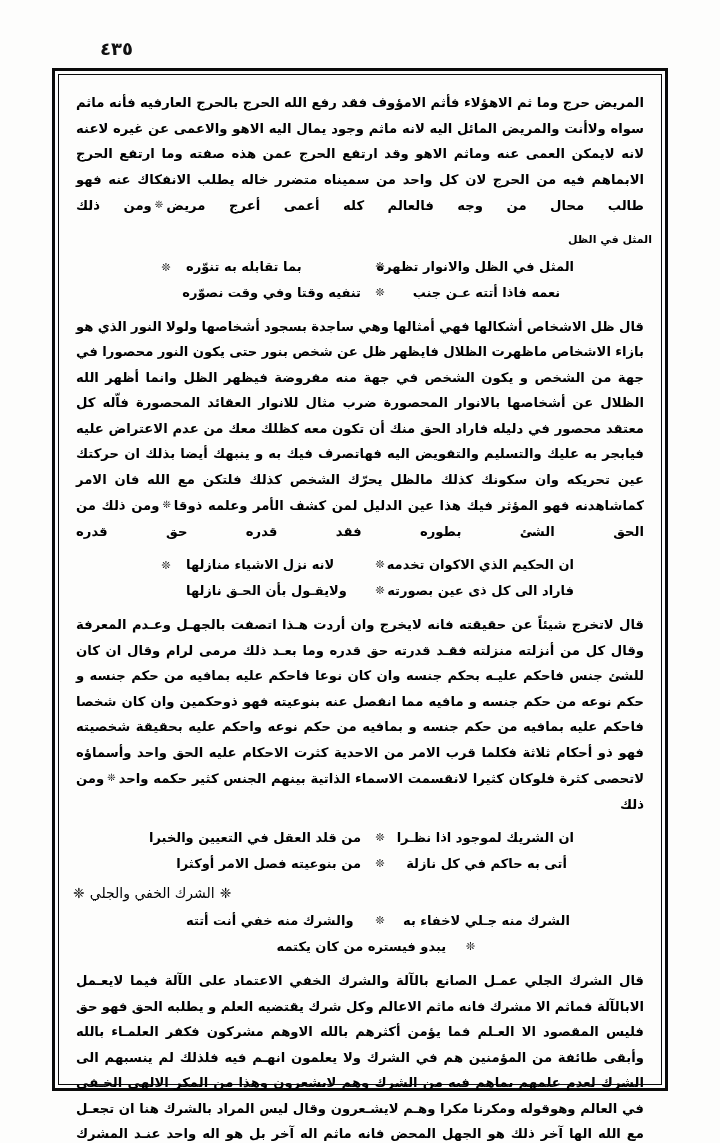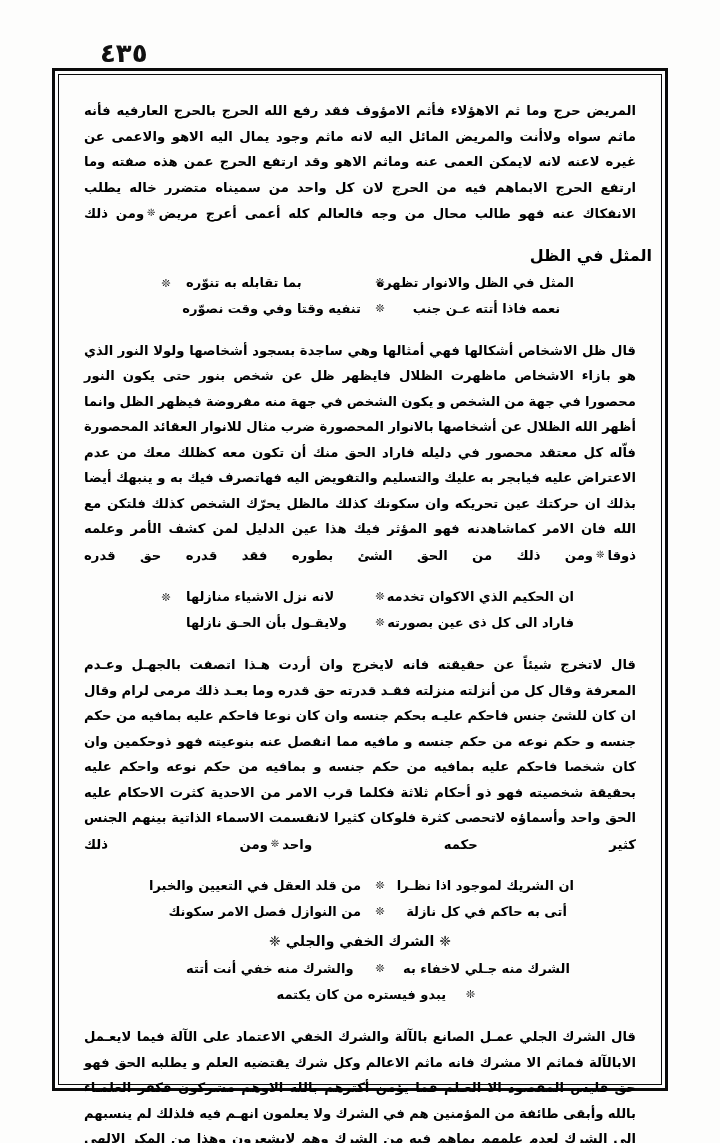--- a/index.html
+++ b/index.html
@@ -25,21 +25,21 @@
 
   
   .page-number {
     position: absolute;
     top: 38px;
     left: 0;
     width: 720px;
     text-align: left;
     padding-left: 100px;
     box-sizing: border-box;
-    font-size: 26px;
+    font-size: 18px;
     font-weight: bold;
     letter-spacing: 1px;
     direction: rtl;
     color: #111;
   }
 
   
   .frame-outer {
     position: absolute;
     top: 68px;
@@ -70,21 +70,21 @@
 
   
   .prose {
     font-size: 13.2px;
     line-height: 25.5px;
     font-weight: bold;
     text-align: justify;
     text-align-last: justify;
     word-spacing: -0.5px;
     letter-spacing: -0.2px;
-    margin: 16px;
+    margin: 8px;
   }
 
   
   .verse-block {
     margin: 2px 0 2px 0;
   }
   .verse-line {
     display: flex;
     flex-direction: row;
     justify-content: center;
@@ -112,38 +112,38 @@
   }
   .verse-trail {
     display: inline-block;
     width: 40px;
     text-align: center;
     font-size: 11px;
   }
 
   
   .section-heading {
-    text-align: center;
+    text-align: left;
     font-size: 14px;
-    font-weight: bold;
+    font-weight: normal;
     line-height: 26px;
     margin: 3px 0 1px 0;
     white-space: nowrap;
   }
   .orn {
     display: inline-block;
     font-size: 14px;
     padding: 0 5px;
     transform: translateY(0px);
   }
 
   
   .runon-heading {
     text-align: right;
-    font-size: 16px;
+    font-size: 11px;
     font-weight: bold;
     line-height: 25px;
     margin: 0;
   }
   .spacer-md { height: 12px; }
 
   .inline-star { font-size: 10px; vertical-align: 2px; padding: 0 3px; }
 </style>
 </head>
 <body>
@@ -199,21 +199,21 @@
     <div class="verse-block">
       <div class="verse-line">
         <span class="hemistich first">ان الشريك لموجود اذا نظـرا</span>
         <span class="verse-sep">❊</span>
         <span class="hemistich second">من قلد العقل في التعيين والخبرا</span>
         <span class="verse-trail"></span>
       </div>
       <div class="verse-line">
         <span class="hemistich first">أتى به حاكم في كل نازلة</span>
         <span class="verse-sep">❊</span>
-        <span class="hemistich second">من النوازل فصل الامر سكونك</span>
+        <span class="hemistich second">من بنوعيته فصل الامر أوكثرا</span>
         <span class="verse-trail"></span>
       </div>
     </div>
 
     <div class="section-heading"><span class="orn">❈</span><span>الشرك الخفي والجلي</span><span class="orn">❈</span></div>
 
     <div class="verse-block">
       <div class="verse-line">
         <span class="hemistich first">الشرك منه جـلي لاخفاء به</span>
         <span class="verse-sep">❊</span>

